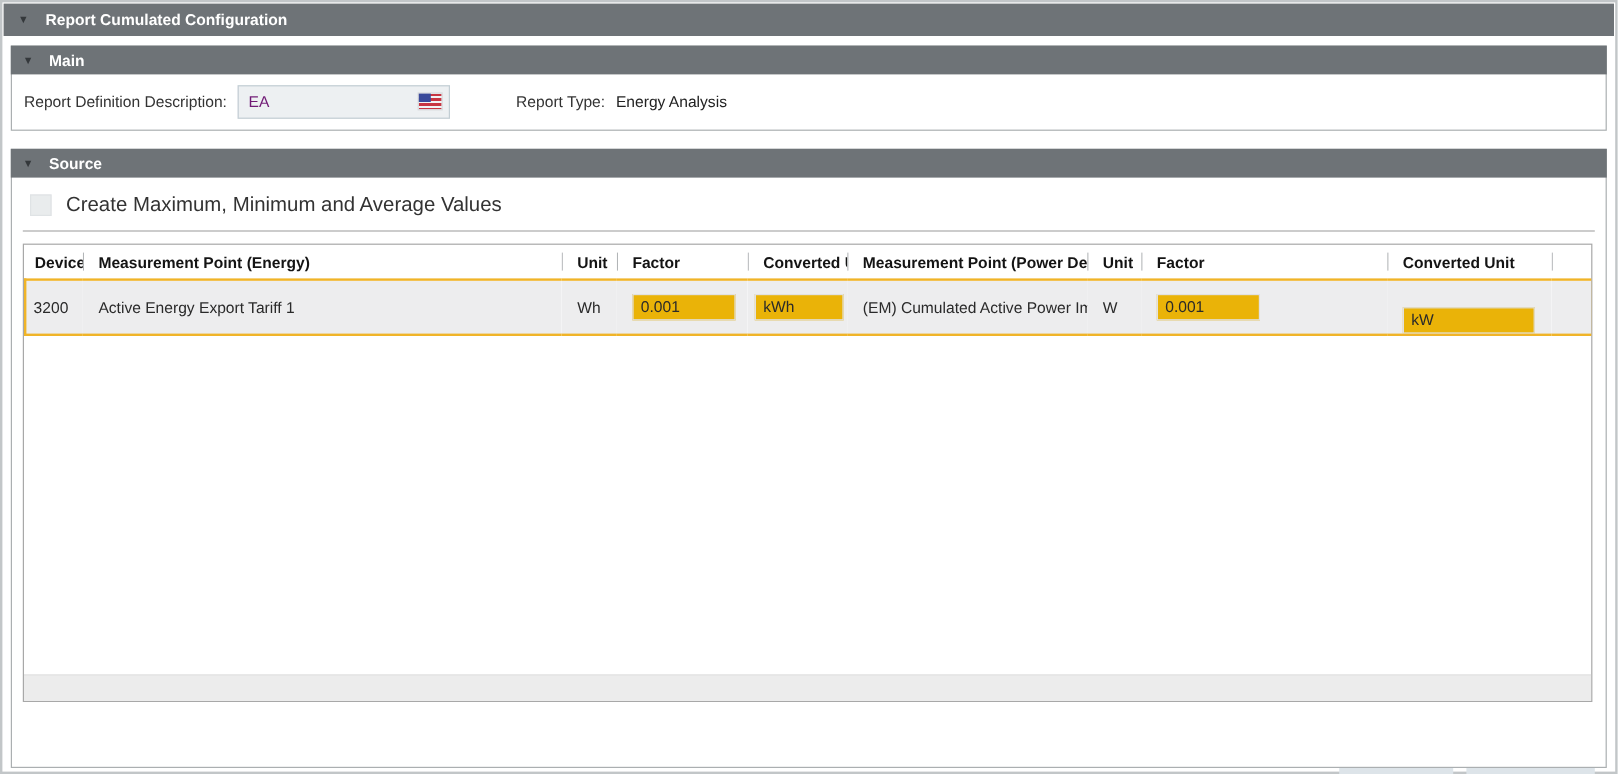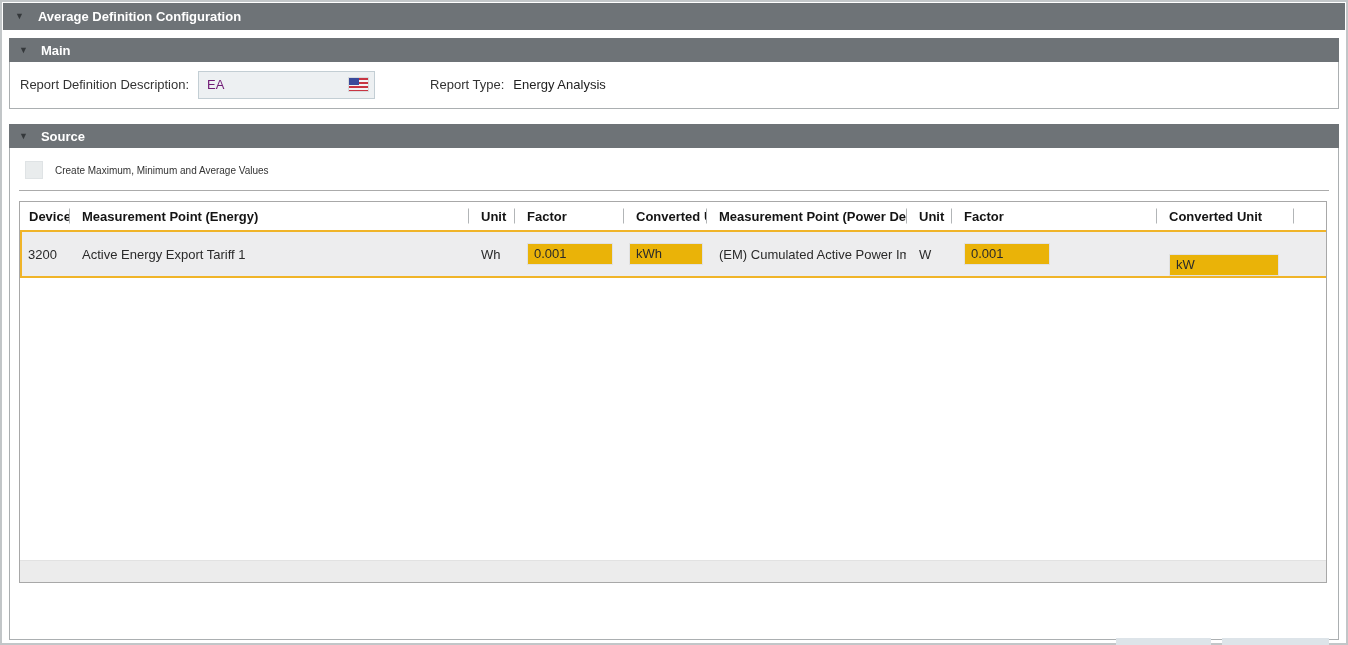--- a/index.html
+++ b/index.html
@@ -27,21 +27,21 @@
     border:1px solid #c3ced4;display:flex;align-items:center;padding:0 5px 0 8px;}
   .desc-input .val{flex:1;font-size:13px;color:#701a75;}
   .flag{width:21px;height:15px;box-sizing:border-box;border:1px solid #d7dadc;position:relative;
     background:repeating-linear-gradient(180deg,#c83542 0 2px,#f2f3f5 2px 4px);}
   .flag::before{content:"";position:absolute;left:0;top:0;width:10px;height:7px;background:#3a4a9b;}
   .rt-lbl{margin-left:55px;}
   .rt-val{margin-left:9px;color:#222;}
 
   
   .source-body{height:478px;box-sizing:border-box;}
-  .chk-row{margin:14px 0 0 15px;display:flex;align-items:center;gap:12px;font-size:10px;color:#333;}
+  .chk-row{margin:14px 0 0 15px;display:flex;align-items:center;gap:12px;font-size:17px;color:#333;}
   .checkbox{width:18px;height:18px;box-sizing:border-box;background:#e9eced;border:1px solid #dfe3e5;}
   .hdivider{height:1px;background:#ababab;margin:11px 9px 0 9px;}
 
   
   .grid{margin:10px 0 0 9px;width:1308px;height:382px;box-sizing:border-box;
     border:1px solid #a8a8a8;position:relative;background:#fff;overflow:hidden;}
   table{border-collapse:collapse;table-layout:fixed;width:1306px;font-size:13px;}
   th,td{padding:0 4px 0 13px;text-align:left;white-space:nowrap;overflow:hidden;}
   thead th{height:28px;font-weight:700;color:#141414;position:relative;}
   thead th.first{padding-left:8px;text-align:right;}
@@ -67,21 +67,21 @@
   .btn-new{width:95px;}
   .btn-delete{width:107px;}
 </style>
 </head>
 <body>
 
 <div class="window">
 
   <div class="topbar">
     <span class="tri">▼</span>
-    <span>Average Definition Configuration</span>
+    <span>Report Cumulated Configuration</span>
   </div>
 
   <div class="inner">
 
     <section class="panel">
       <div class="panel-header">
         <span class="tri">▼</span>
         <span>Main</span>
       </div>
       <div class="main-body">

